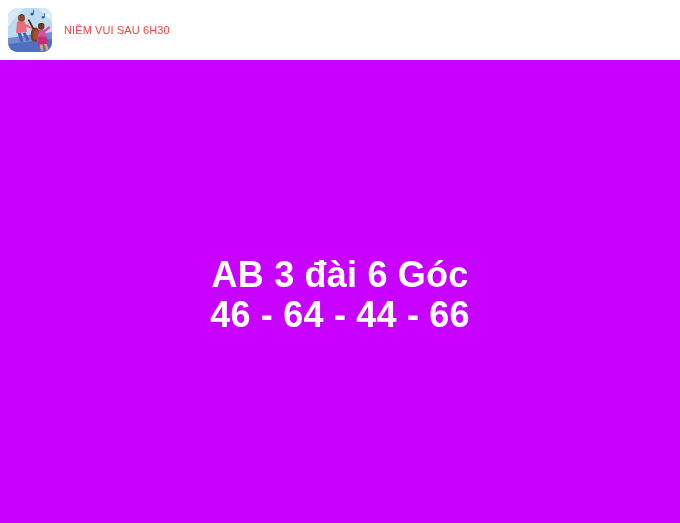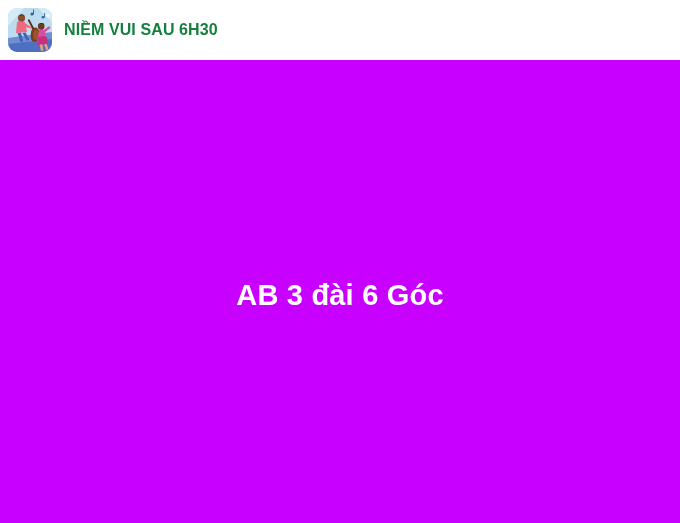--- a/index.html
+++ b/index.html
@@ -45,44 +45,44 @@
     background: #bfe0f2;
   }
   .avatar svg {
     display: block;
     width: 44px;
     height: 44px;
   }
 
   .header-title {
     margin-left: 12px;
-    font-size: 16px;
-    font-weight: 700;
-    color: #15803d;
+    font-size: 11px;
+    font-weight: 400;
+    color: #ef4444;
     letter-spacing: 0.1px;
     white-space: nowrap;
     line-height: 1;
   }
 
   
   .canvas {
     flex: 1 1 auto;
     background: #c800ff;
     position: relative;
     display: flex;
     align-items: center;
     justify-content: center;
   }
 
   .post-text {
     width: 100%;
     text-align: center;
     color: #ffffff;
     font-weight: bold;
-    font-size: 29px;
+    font-size: 36px;
     line-height: 40px;
     letter-spacing: 0.2px;
     user-select: none;
     transform: translateY(3px);
   }
   .post-line {
     display: block;
     white-space: nowrap;
   }
 </style>
@@ -146,16 +146,17 @@
         </g>
       </svg>
     </div>
 
     <div class="header-title">NIỀM VUI SAU 6H30</div>
   </div>
 
   <div class="canvas" style="background: rgb(200, 0, 255);">
     <div class="post-text" style="color: rgb(255, 255, 255);">
       <span class="post-line">AB 3 đài 6 Góc</span>
+      <span class="post-line">46 - 64 - 44 - 66</span>
     </div>
   </div>
 
 </div>
 
 </body></html>

